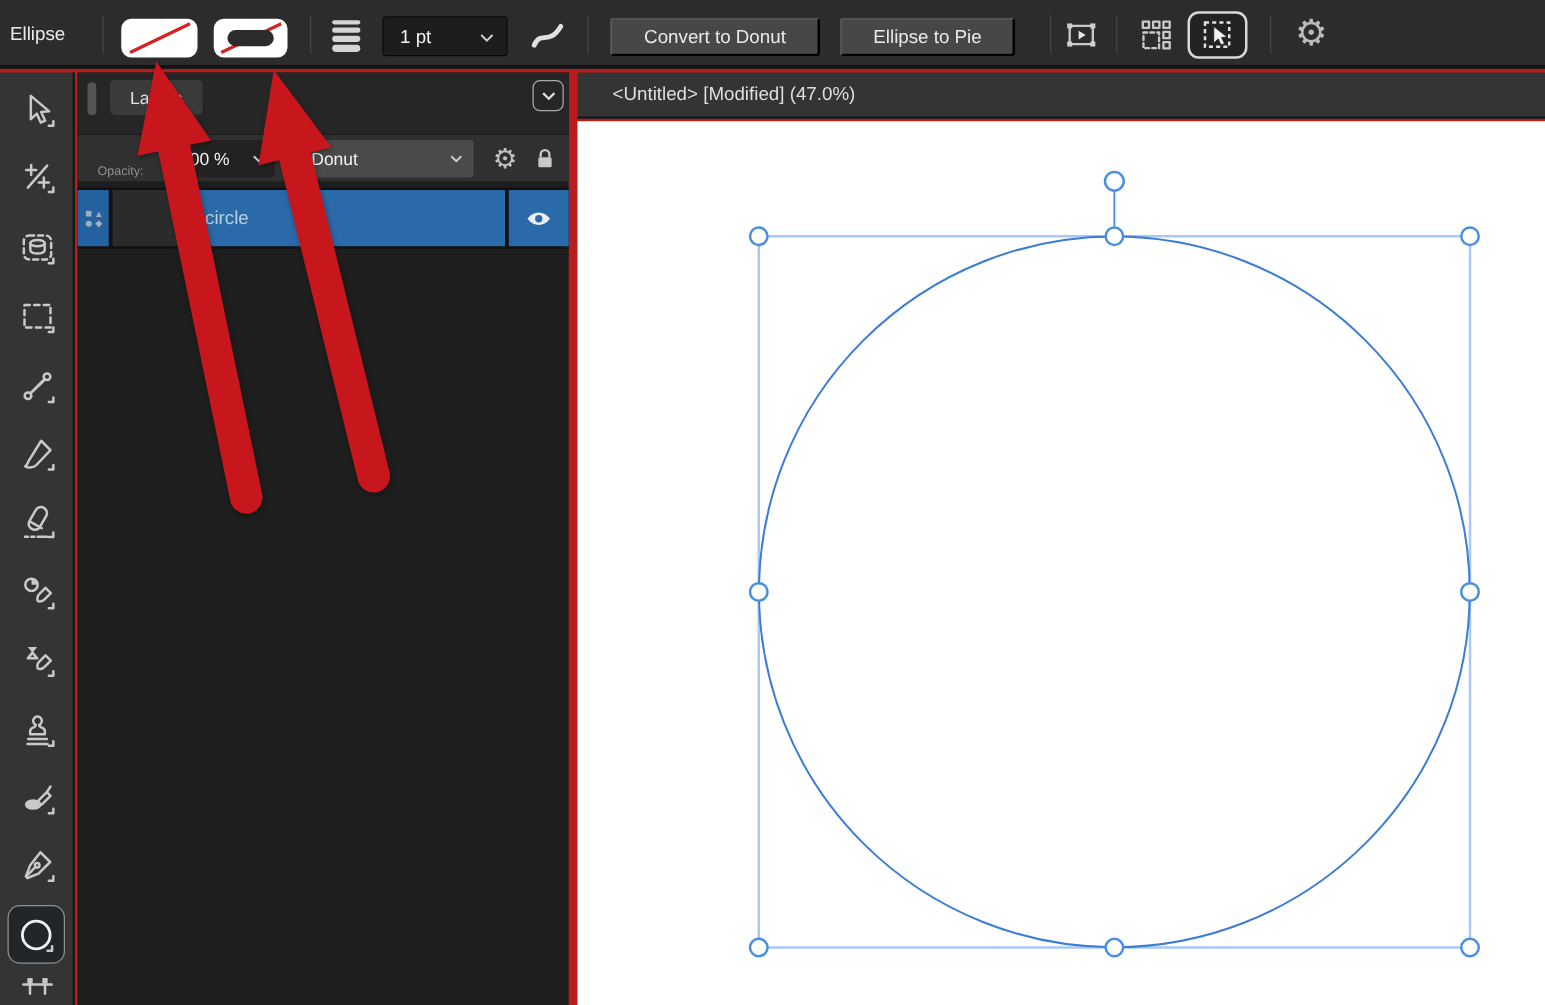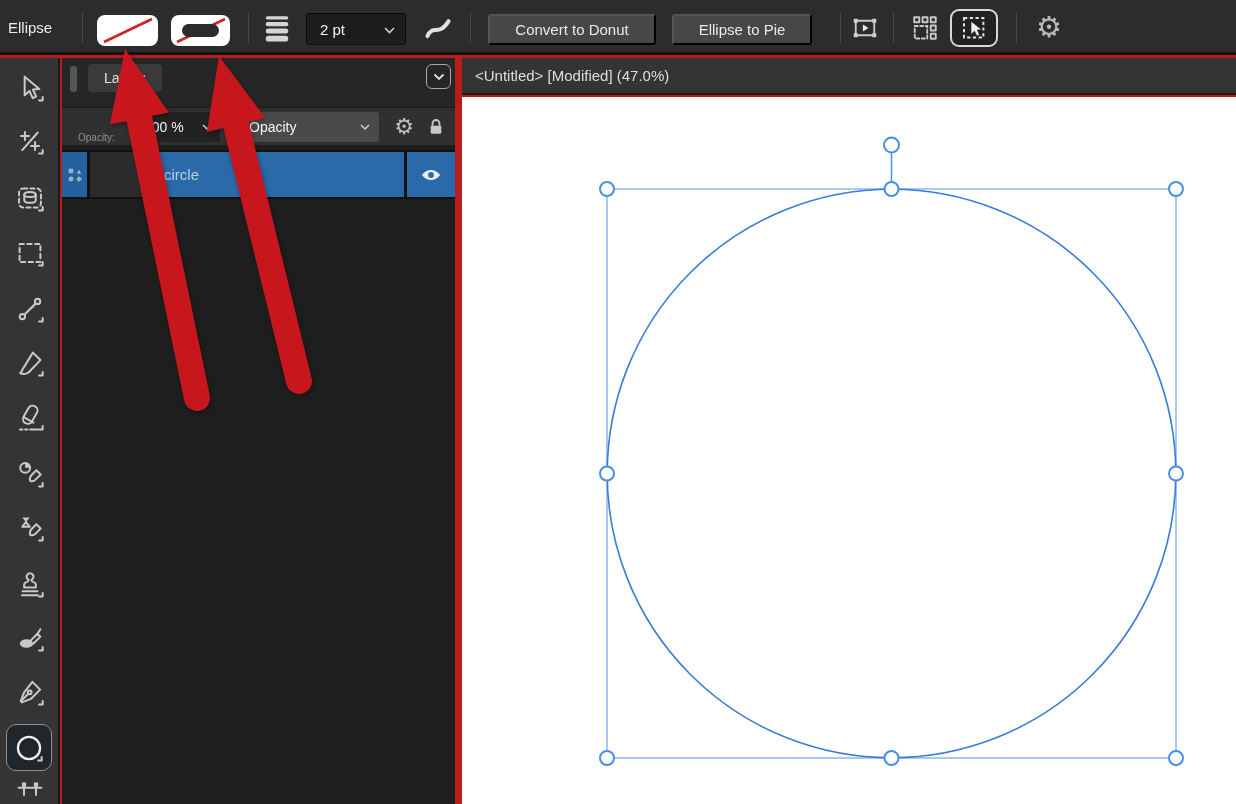--- a/index.html
+++ b/index.html
@@ -70,21 +70,21 @@
   .lr-thumb{position:absolute;left:28px;top:2px;width:57px;height:45px;background:#2b2b2b;}
   .lr-name{position:absolute;left:88px;top:2px;width:254px;height:45px;background:#2a6aa8;
            color:#b9cfe0;font-size:15px;display:flex;align-items:center;padding-left:14px;}
   .lr-eye{position:absolute;left:345px;top:2px;width:48px;height:45px;background:#2a6aa8;
           display:flex;align-items:center;justify-content:center;}
 
   
   .canvas-col{position:absolute;left:462px;top:58px;width:774px;height:746px;}
   .doc-tab{position:absolute;left:0;top:0;width:774px;height:37px;background:#343434;
            border-bottom:2px solid #1a1a1a;color:#dedede;font-size:15px;
-           display:flex;align-items:center;padding-left:13px;}
+           display:flex;align-items:center;padding-left:28px;}
   .canvas{position:absolute;left:0;top:39px;width:774px;height:707px;background:#ffffff;}
   .canvas svg{display:block;}
 
   
   #arrow-layer{position:absolute;left:0;top:0;width:1236px;height:804px;z-index:60;
                pointer-events:none;filter:drop-shadow(1px 2px 2px rgba(0,0,0,0.30));}
 </style>
 </head>
 <body>
 
@@ -113,21 +113,21 @@
         <g fill="#d5d5d5">
             <rect x="3" y="2.6" width="18" height="2.6" rx="1.3"></rect>
         <rect x="3" y="7.2" width="18" height="3.3" rx="1.6"></rect>
         <rect x="3" y="12.4" width="18" height="4" rx="2"></rect>
         <rect x="3" y="18.2" width="18" height="4.6" rx="2.3"></rect>
           </g>
       </svg>
     </div>
 
     <div class="dropdown dd-stroke">
-      <span>2 pt</span>
+      <span>1 pt</span>
       <svg class="chev" width="11" height="7">
         <polyline points="1,1 5.5,5.5 10,1" fill="none" stroke="#cfcfcf" stroke-width="1.6"></polyline>
       </svg>
     </div>
 
     <div class="tb-icon curve-icon">
       <svg viewBox="0 0 24 24" width="34" height="30">
         <path d="M3.5 18.5 C8 8.5 12.5 19.5 20.5 6.5" fill="none" stroke="#e0e0e0" stroke-width="3.1" stroke-linecap="round"></path>
       </svg>
     </div>
@@ -295,21 +295,21 @@
 
     <div class="opacity-row">
       <span class="op-label">Opacity:</span>
       <div class="op-field">
         <span>100 %</span>
         <svg class="chev" width="10" height="7">
           <polyline points="1,1 5,5 9,1" fill="none" stroke="#cfcfcf" stroke-width="1.5"></polyline>
         </svg>
       </div>
       <div class="blend-field">
-        <span>Opacity</span>
+        <span>Donut</span>
         <svg class="chev" width="10" height="7">
           <polyline points="1,1 5,5 9,1" fill="none" stroke="#cfcfcf" stroke-width="1.5"></polyline>
         </svg>
       </div>
       <span class="row-gear">⚙</span>
       <div class="row-lock">
         <svg viewBox="0 0 24 24" width="22" height="26">
           <path d="M8.2 10.6 V8.2 a3.8 3.8 0 0 1 7.6 0 V10.6" fill="none" stroke="#c9c9c9" stroke-width="2"></path>
           <rect x="6.2" y="10.6" width="11.6" height="8.8" rx="1.4" fill="#c9c9c9"></rect>
         </svg>

